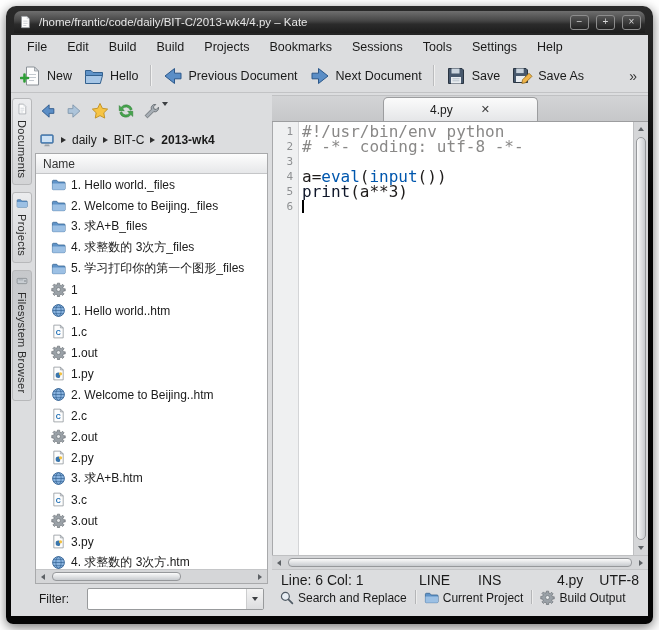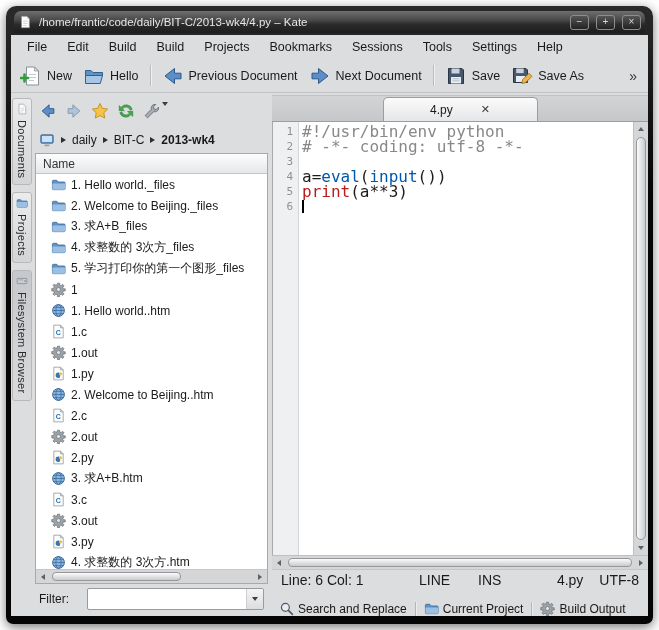--- a/index.html
+++ b/index.html
@@ -74,21 +74,21 @@
   .vs-btn{height:14px;width:100%;display:flex;align-items:center;justify-content:center;}
   .vs-thumb{position:absolute;top:15px;bottom:15px;left:2px;right:2px;background:linear-gradient(90deg,#fbfbfb,#c8cbcf);border:1px solid #96989b;border-radius:5px;}
   .editor-hscroll{height:14px;background:#d5d6d8;border-top:1px solid #bfc0c2;position:relative;display:flex;align-items:center;justify-content:space-between;flex:none;}
   .ehs-thumb{position:absolute;left:16px;right:16px;top:2px;bottom:2px;background:linear-gradient(#fbfbfb,#c8cbcf);border:1px solid #96989b;border-radius:4px;}
 
   .statusbar{height:21px;display:flex;align-items:center;padding:0 9px;font-size:14px;border-top:1px solid #c5c6c8;flex:none;white-space:nowrap;}
   .sb-spacer{flex:1;}
   .sb-gap28{width:28px;}
   .sb-gap16{width:16px;}
 
-  .bottombar{height:26px;display:flex;align-items:flex-end;padding:0 7px;gap:8px;flex:none;white-space:nowrap;}
+  .bottombar{height:26px;display:flex;align-items:flex-start;padding:0 7px;gap:8px;flex:none;white-space:nowrap;}
   .bb-btn{display:flex;align-items:center;gap:4px;}
   .bb-btn .icn svg{width:15px;height:15px;display:block;}
   .bb-sep{width:1px;height:14px;background:#b4b5b7;box-shadow:1px 0 0 #ececec;}
 
   .icn{display:inline-flex;}
   .tri-down{width:0;height:0;border-left:3.5px solid transparent;border-right:3.5px solid transparent;border-top:4.5px solid #3c3f42;}
   .tri-up{width:0;height:0;border-left:3.5px solid transparent;border-right:3.5px solid transparent;border-bottom:4.5px solid #5d6165;}
   .tri-down-sb{width:0;height:0;border-left:3.5px solid transparent;border-right:3.5px solid transparent;border-top:4.5px solid #5d6165;}
   .tri-left{width:0;height:0;border-top:3.5px solid transparent;border-bottom:3.5px solid transparent;border-right:4.5px solid #5d6165;}
   .tri-right{width:0;height:0;border-top:3.5px solid transparent;border-bottom:3.5px solid transparent;border-left:4.5px solid #5d6165;}
@@ -500,21 +500,21 @@
               <div class="gut-num">3</div>
               <div class="gut-num">4</div>
               <div class="gut-num">5</div>
               <div class="gut-num">6</div>
             </div>
           <div class="code">
               <div class="code-line"><span class="seg" style="color: rgb(137, 136, 135);">#!/usr/bin/env python</span></div>
               <div class="code-line"><span class="seg" style="color: rgb(137, 136, 135);"># -*- coding: utf-8 -*-</span></div>
               <div class="code-line"></div>
               <div class="code-line"><span class="seg" style="color: rgb(31, 28, 27);">a=</span><span class="seg" style="color: rgb(0, 87, 174);">eval</span><span class="seg" style="color: rgb(31, 28, 27);">(</span><span class="seg" style="color: rgb(0, 87, 174);">input</span><span class="seg" style="color: rgb(31, 28, 27);">())</span></div>
-              <div class="code-line"><span class="seg" style="color: #b91c1c;">print</span><span class="seg" style="color: rgb(31, 28, 27);">(a**3)</span></div>
+              <div class="code-line"><span class="seg" style="color: #0f172a;">print</span><span class="seg" style="color: rgb(31, 28, 27);">(a**3)</span></div>
               <div class="code-line"><span class="caret"></span></div>
             </div>
           <div class="vscroll">
             <span class="vs-btn">
                 <span class="tri-up"></span>
               </span>
             <span class="vs-thumb"></span>
             <span class="vs-btn">
                 <span class="tri-down-sb"></span>
               </span>

